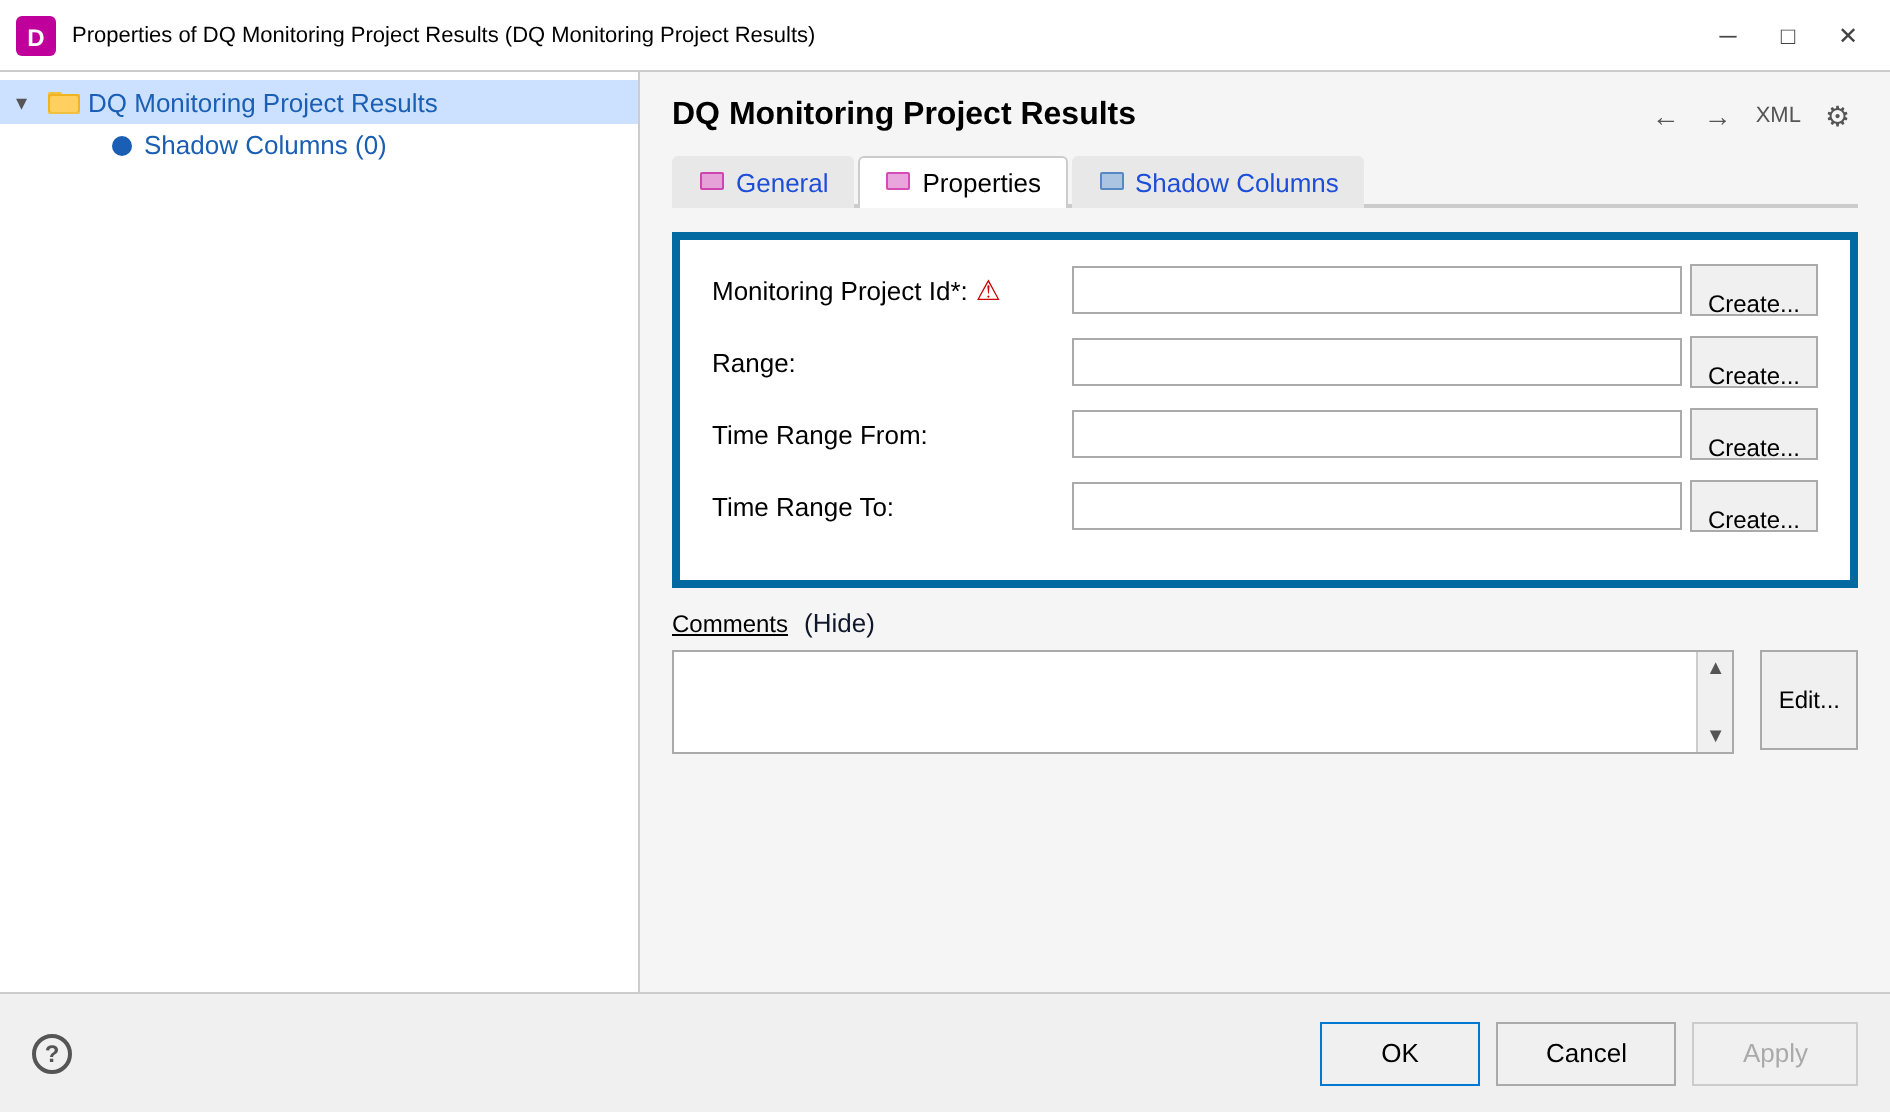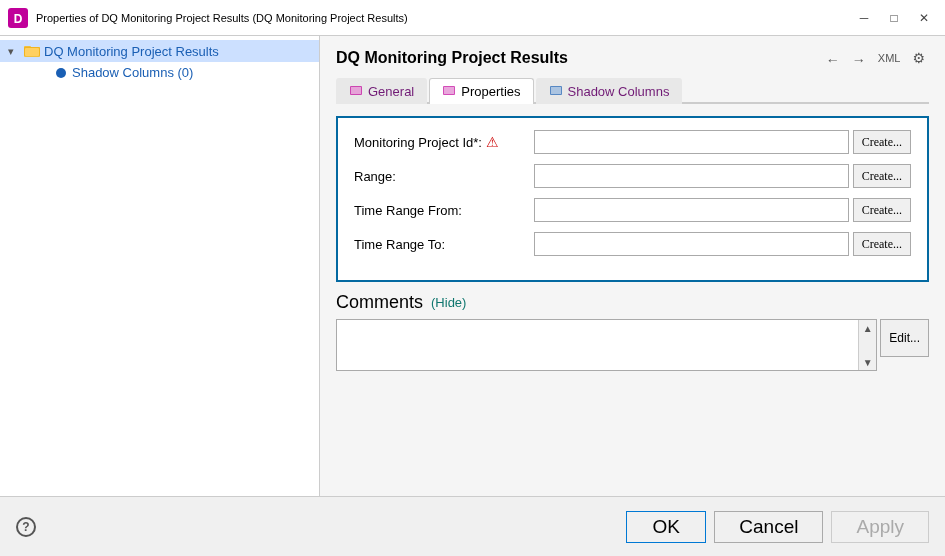--- a/index.html
+++ b/index.html
@@ -145,42 +145,42 @@
     }
     .tab {
       display: flex;
       align-items: center;
       padding: 5px 12px;
       cursor: pointer;
       border: 1px solid transparent;
       border-bottom: none;
       margin-bottom: -2px;
       background: #e8e8e8;
-      color: #701a75;
+      color: #1d4ed8;
       font-size: 13px;
       margin-right: 2px;
       border-radius: 3px 3px 0 0;
     }
     .tab.active {
       background: #ffffff;
       border-color: #cccccc;
       color: #000;
       font-weight: 500;
     }
     .tab-icon {
       width: 14px;
       height: 14px;
       margin-right: 5px;
       flex-shrink: 0;
     }
 
     
     .form-area {
       background: #ffffff;
-      border: 2px solid #0369a1;
+      border: 4px solid #0369a1;
       padding: 12px 16px;
       margin-bottom: 10px;
     }
     .form-row {
       display: flex;
       align-items: center;
       margin-bottom: 10px;
     }
     .form-row:last-child { margin-bottom: 12px; }
     .form-label {
@@ -200,47 +200,47 @@
       height: 24px;
       border: 1px solid #aaaaaa;
       background: #ffffff;
       padding: 2px 4px;
       font-size: 13px;
       outline: none;
     }
     .create-btn {
       margin-left: 4px;
       height: 24px;
-      padding: 2px 8px;
+      padding: 12px 8px;
       border: 1px solid #aaaaaa;
       background: #f0f0f0;
       cursor: pointer;
       font-size: 12px;
       color: #000;
       white-space: nowrap;
-      font-family: Liberation Serif, serif;
     }
 
     
     .comments-section {
       margin-bottom: 8px;
     }
     .comments-header {
       display: flex;
       align-items: center;
       gap: 8px;
       margin-bottom: 6px;
     }
     .comments-label {
-      font-size: 18px;
-      color: #000;
+      font-size: 12px;
+      color: #000;
+      text-decoration: underline;
     }
     .comments-hide-link {
       font-size: 13px;
-      color: #0f766e;
+      color: #0f172a;
       cursor: pointer;
     }
     .comments-textarea-wrap {
       display: flex;
       border: 1px solid #aaaaaa;
       background: #fff;
     }
     .comments-textarea {
       flex: 1;
       height: 50px;
@@ -263,27 +263,27 @@
       cursor: pointer;
       font-size: 10px;
       color: #555;
       padding: 2px;
       display: flex;
       align-items: center;
       justify-content: center;
       height: 16px;
     }
     .edit-btn {
-      height: 38px;
+      height: 50px;
       padding: 0 8px;
       border: 1px solid #aaaaaa;
       background: #f0f0f0;
       cursor: pointer;
       font-size: 12px;
-      margin-left: 3px;
+      margin-left: 13px;
     }
 
     
     .bottom-bar {
       display: flex;
       align-items: center;
       background: #f0f0f0;
       border-top: 1px solid #cccccc;
       padding: 10px 16px;
       height: 60px;
@@ -306,21 +306,21 @@
       gap: 8px;
       margin-left: auto;
     }
     .dialog-btn {
       min-width: 80px;
       height: 32px;
       padding: 0 24px;
       border: 1px solid #aaaaaa;
       background: #f0f0f0;
       cursor: pointer;
-      font-size: 19px;
+      font-size: 13px;
       color: #000;
     }
     .dialog-btn.primary {
       background: #f0f0f0;
       border-color: #0078d4;
       color: #000;
     }
     .dialog-btn.disabled {
       color: #aaaaaa;
       cursor: default;

